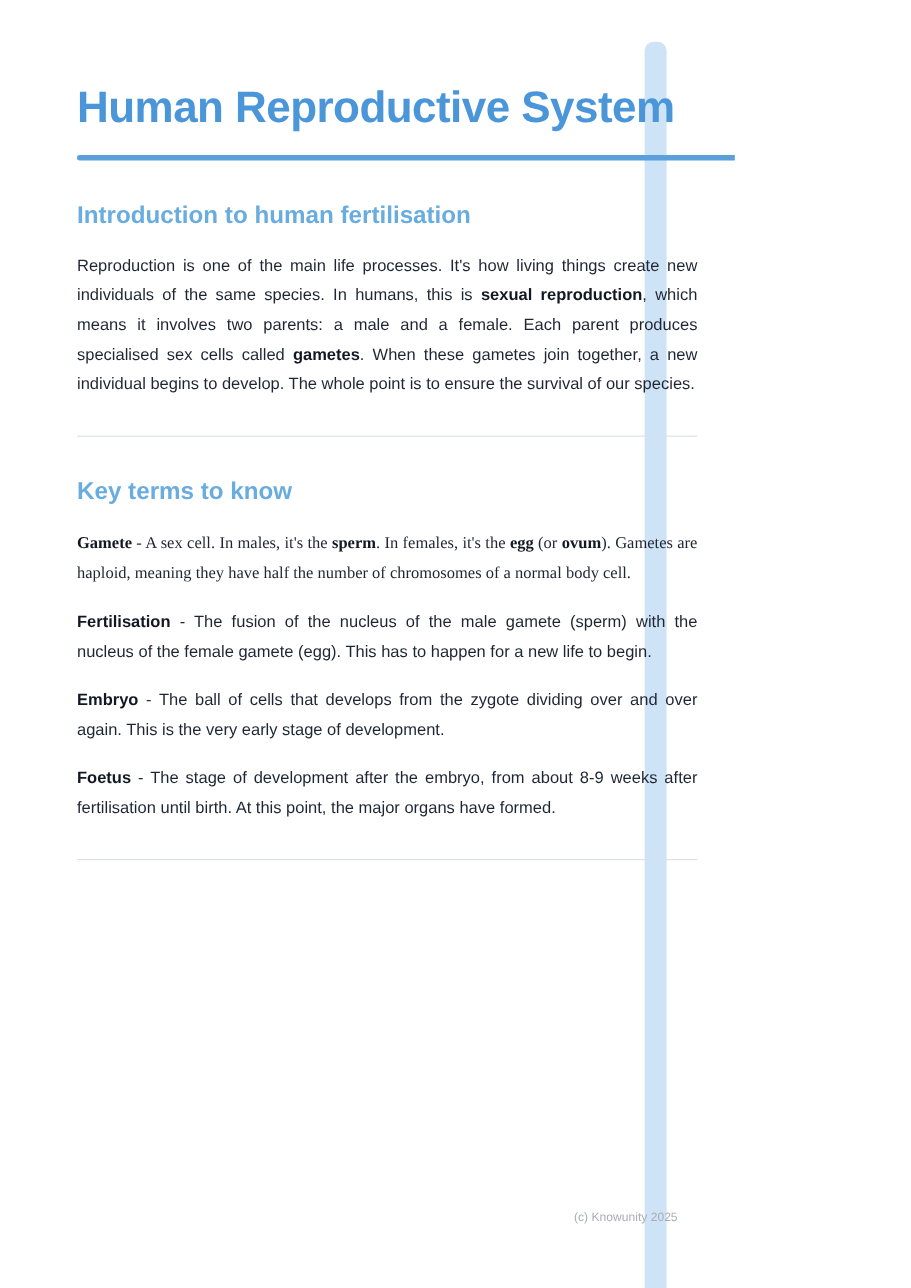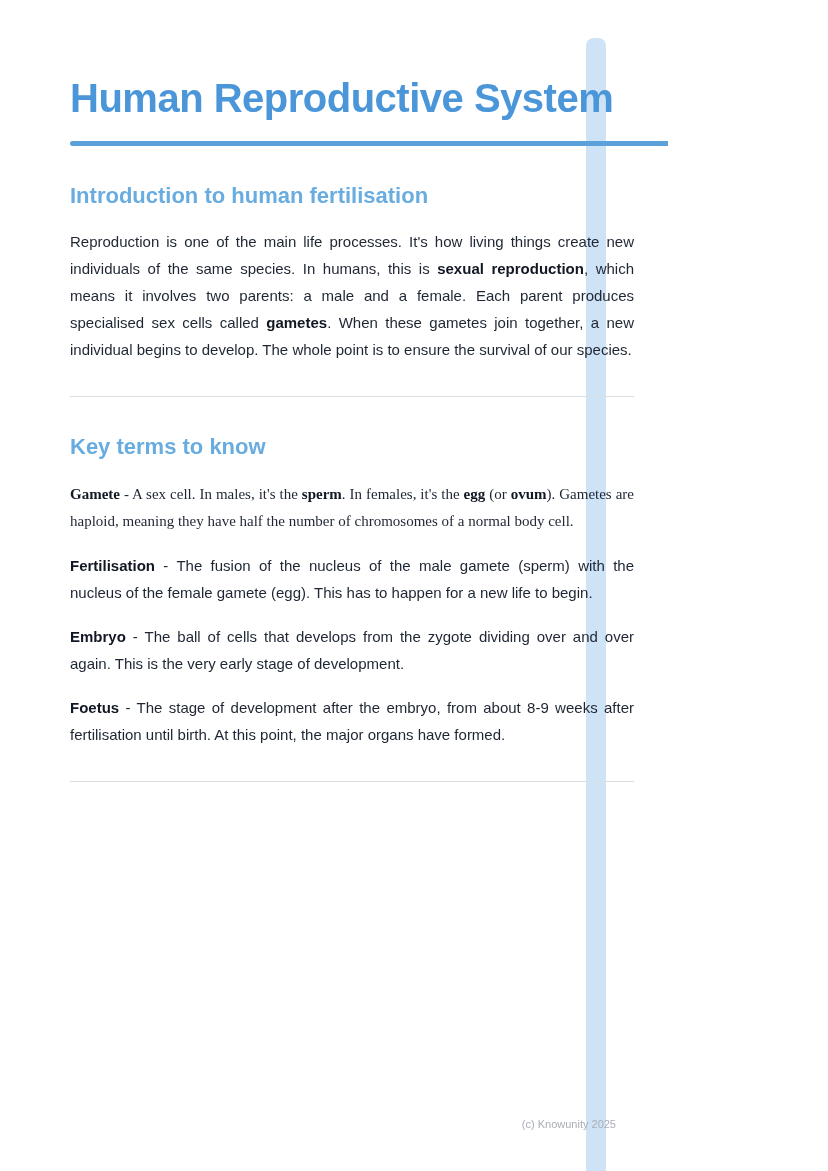--- a/index.html
+++ b/index.html
@@ -75,21 +75,21 @@
     height: 1px;
     background: #d9dee5;
     margin-top: 33px;
   }
 
   .divider + .section-heading { }
 
   .footer-copyright {
     position: absolute;
     right: 52px;
-    bottom: 41px;
+    bottom: 58px;
     font-size: 11px;
     color: #a9aeb6;
     z-index: 2;
   }
 </style>
 </head>
 <body>
 
 <div class="page">
 

